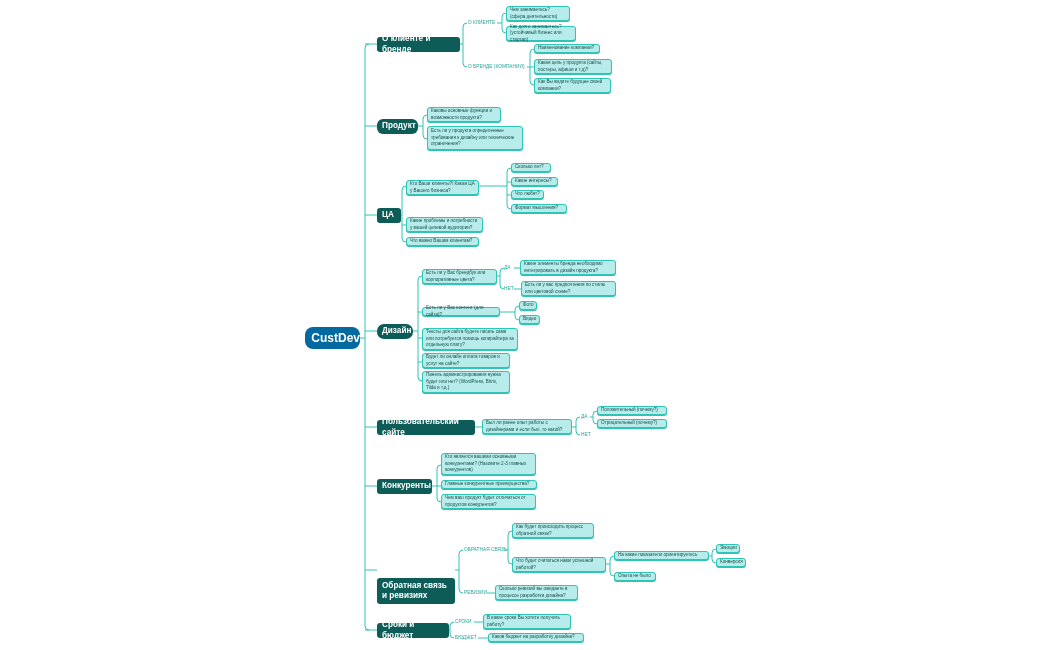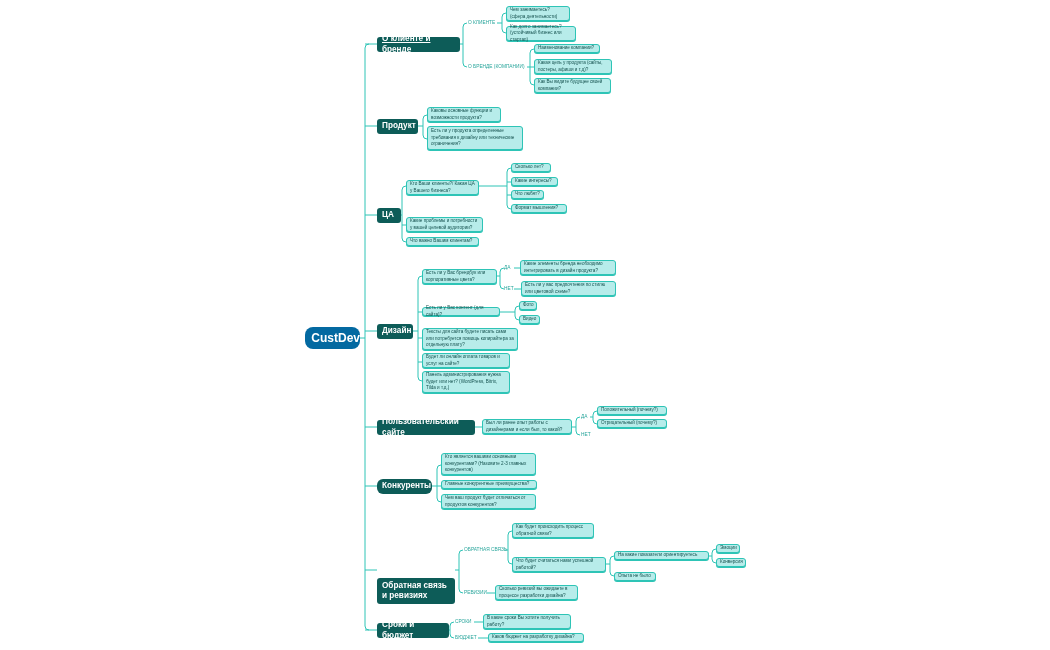--- a/index.html
+++ b/index.html
@@ -84,36 +84,36 @@
     <path d="M454 622 Q450 622 450 626 V634 Q450 638 454 638"></path>
     <path d="M474 622 H483"></path>
       <path d="M478 638 H488"></path>
   </g>
 </svg>
 
 <div class="node root" style="left:305px;top:327px;width:55px;height:22px;">
   <span>CustDev</span>
 </div>
 
-<div class="node main" style="left:377px;top:37px;width:83px;height:15px;text-decoration:underline;">
+<div class="node main" style="left:377px;top:37px;width:83px;height:15px;">
     <span>О клиенте и бренде</span>
   </div>
-<div class="node main" style="left:377px;top:119px;width:41px;height:15px;">
+<div class="node main" style="left:377px;top:119px;width:41px;height:15px;border-radius:6px;">
     <span>Продукт</span>
   </div>
 <div class="node main" style="left:377px;top:208px;width:24px;height:15px;">
     <span>ЦА</span>
   </div>
-<div class="node main" style="left:377px;top:324px;width:36px;height:15px;">
+<div class="node main" style="left:377px;top:324px;width:36px;height:15px;border-radius:7px;">
     <span>Дизайн</span>
   </div>
 <div class="node main" style="left:377px;top:420px;width:98px;height:15px;">
     <span>Пользовательский сайте</span>
   </div>
-<div class="node main" style="left:377px;top:479px;width:55px;height:15px;border-radius:6px;">
+<div class="node main" style="left:377px;top:479px;width:55px;height:15px;">
     <span>Конкуренты</span>
   </div>
 <div class="node main" style="left:377px;top:578px;width:78px;height:26px;">
     <span>Обратная связь и ревизиях</span>
   </div>
 <div class="node main" style="left:377px;top:623px;width:72px;height:15px;">
     <span>Сроки и бюджет</span>
   </div>
 
 <span class="lbl" style="left:468px;top:21px;">О КЛИЕНТЕ</span>

